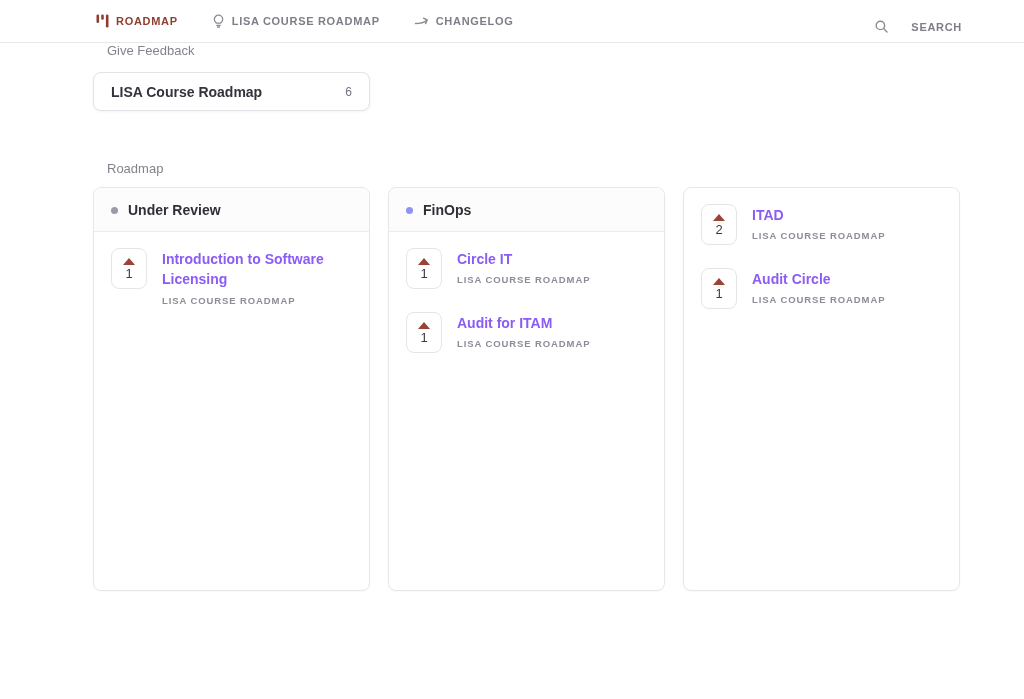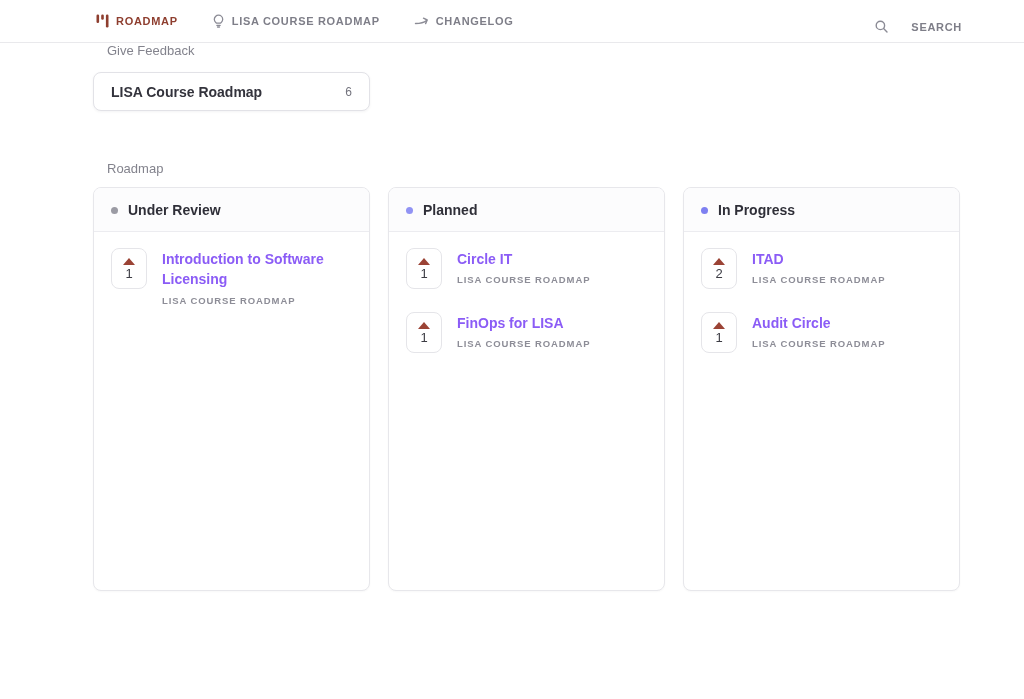--- a/index.html
+++ b/index.html
@@ -178,51 +178,47 @@
             <div class="card-title">Introduction to Software Licensing</div>
             <div class="card-board">LISA COURSE ROADMAP</div>
           </div>
         </article>
       </div>
     </section>
 
     <section class="column">
       <div class="column-header">
         <span class="status-dot" style="background-color: rgb(145, 147, 244);"></span>
-        <span class="column-title">Planned</span>
+        <span class="column-title">FinOps</span>
       </div>
       <div class="column-body">
         <article class="card">
           <button class="vote-btn">
             <span class="vote-arrow"></span>
             <span class="vote-count">1</span>
           </button>
           <div class="card-text">
             <div class="card-title">Circle IT</div>
             <div class="card-board">LISA COURSE ROADMAP</div>
           </div>
         </article>
         <article class="card">
           <button class="vote-btn">
             <span class="vote-arrow"></span>
             <span class="vote-count">1</span>
           </button>
           <div class="card-text">
-            <div class="card-title">FinOps for LISA</div>
+            <div class="card-title">Audit for ITAM</div>
             <div class="card-board">LISA COURSE ROADMAP</div>
           </div>
         </article>
       </div>
     </section>
 
     <section class="column">
-      <div class="column-header">
-        <span class="status-dot" style="background-color: rgb(126, 128, 241);"></span>
-        <span class="column-title">In Progress</span>
-      </div>
       <div class="column-body">
         <article class="card">
           <button class="vote-btn">
             <span class="vote-arrow"></span>
             <span class="vote-count">2</span>
           </button>
           <div class="card-text">
             <div class="card-title">ITAD</div>
             <div class="card-board">LISA COURSE ROADMAP</div>
           </div>

